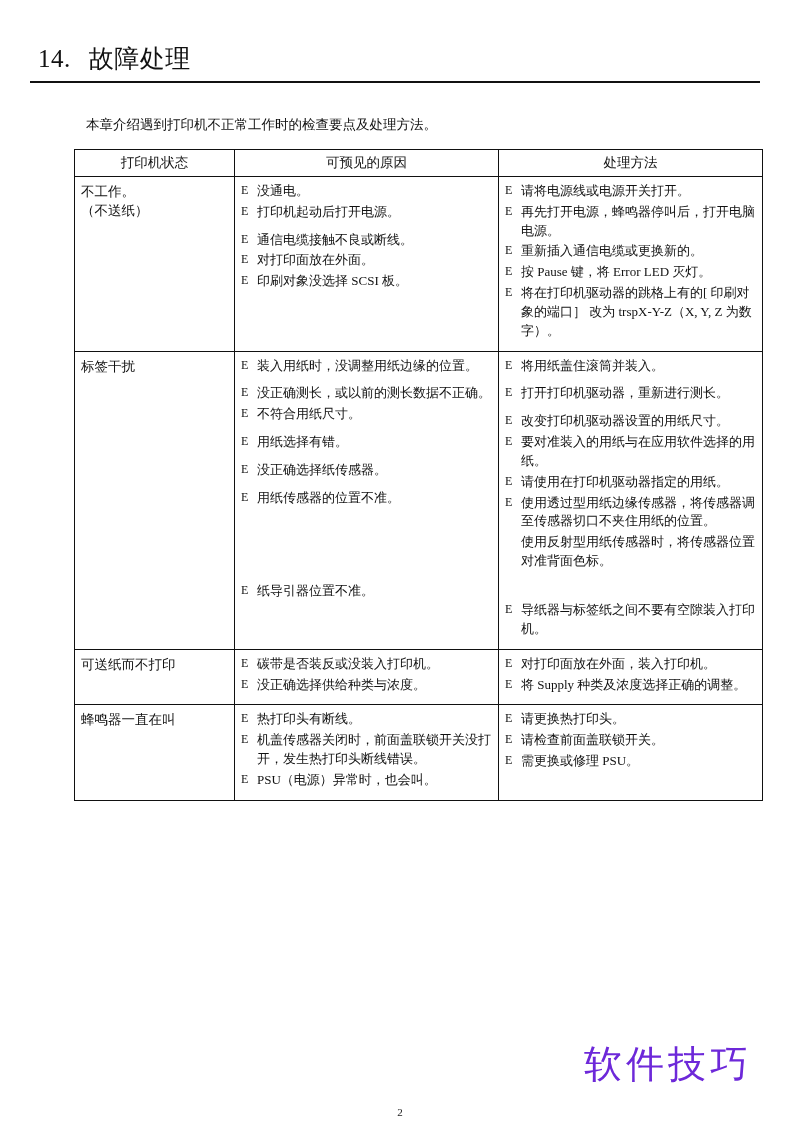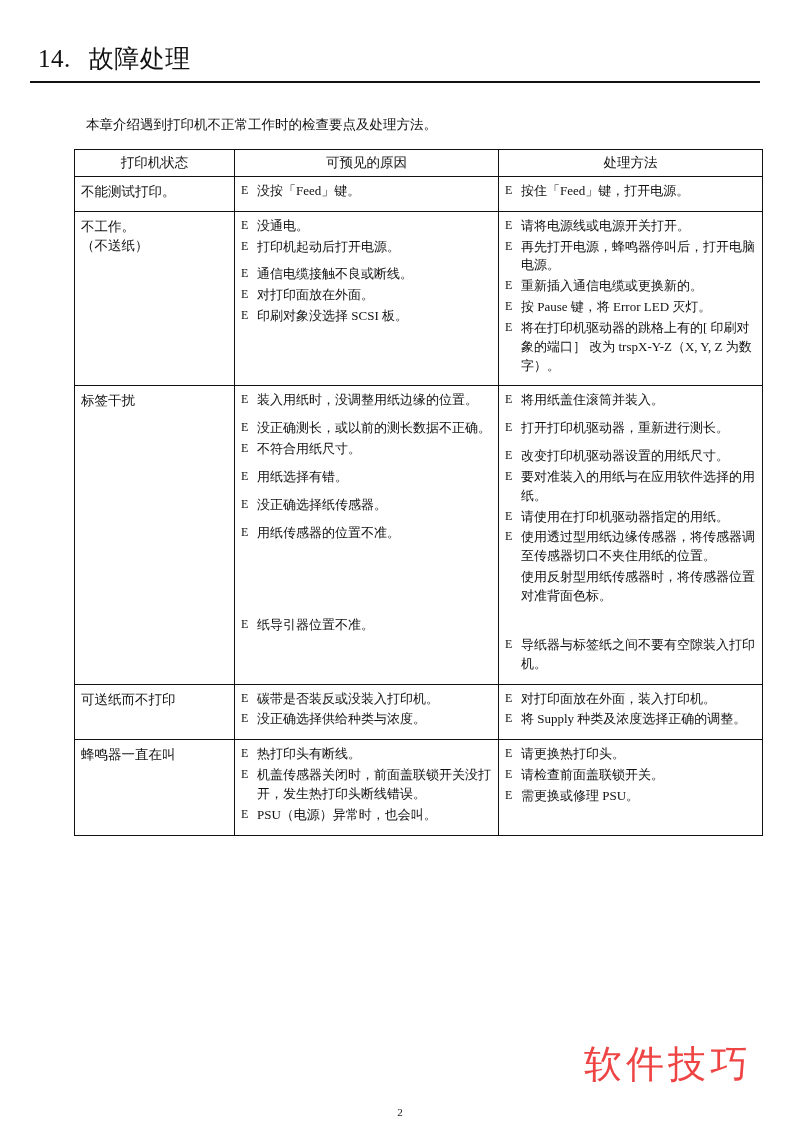--- a/index.html
+++ b/index.html
@@ -101,21 +101,21 @@
     margin-top: 30px;
   }
   ul.items li.gap-xl {
     margin-top: 74px;
   }
   .watermark {
     position: absolute;
     right: 48px;
     bottom: 42px;
     font-size: 38px;
-    color: #ef4444;
+    color: #6d28d9;
     letter-spacing: 4px;
     font-family: "Liberation Sans", "DejaVu Sans", sans-serif;
   }
   .page-number {
     position: absolute;
     bottom: 14px;
     left: 0;
     width: 800px;
     text-align: center;
     font-size: 11px;
@@ -144,35 +144,20 @@
     <thead>
       <tr>
         <th>打印机状态</th>
         <th>可预见的原因</th>
         <th>处理方法</th>
       </tr>
     </thead>
     <tbody>
         <tr>
           <td class="state-cell">
-            <div>不能测试打印。</div>
-          </td>
-          <td>
-            <ul class="items">
-              <li><span class="bullet">E</span><span>没按「Feed」键。</span></li>
-            </ul>
-          </td>
-          <td>
-            <ul class="items">
-              <li><span class="bullet">E</span><span>按住「Feed」键，打开电源。</span></li>
-            </ul>
-          </td>
-        </tr>
-        <tr>
-          <td class="state-cell">
             <div>不工作。</div>
             <div>（不送纸）</div>
           </td>
           <td>
             <ul class="items">
               <li><span class="bullet">E</span><span>没通电。</span></li>
               <li><span class="bullet">E</span><span>打印机起动后打开电源。</span></li>
               <li class="gap"><span class="bullet">E</span><span>通信电缆接触不良或断线。</span></li>
               <li><span class="bullet">E</span><span>对打印面放在外面。</span></li>
               <li><span class="bullet">E</span><span>印刷对象没选择 SCSI 板。</span></li>

